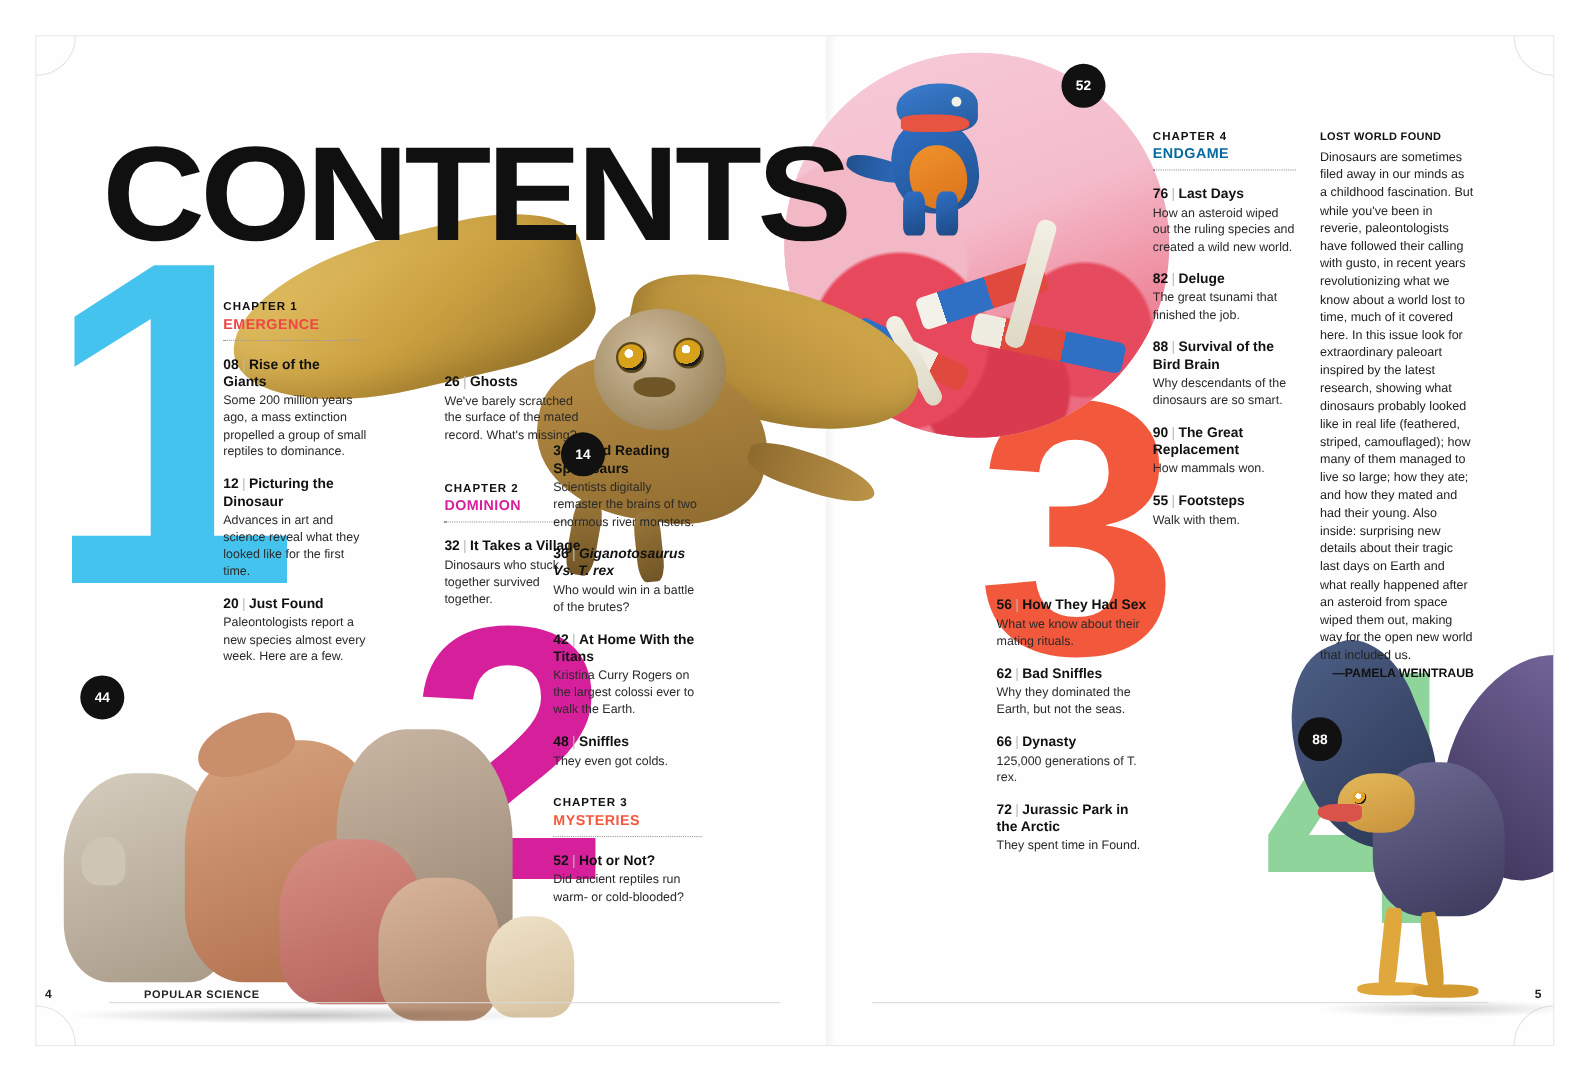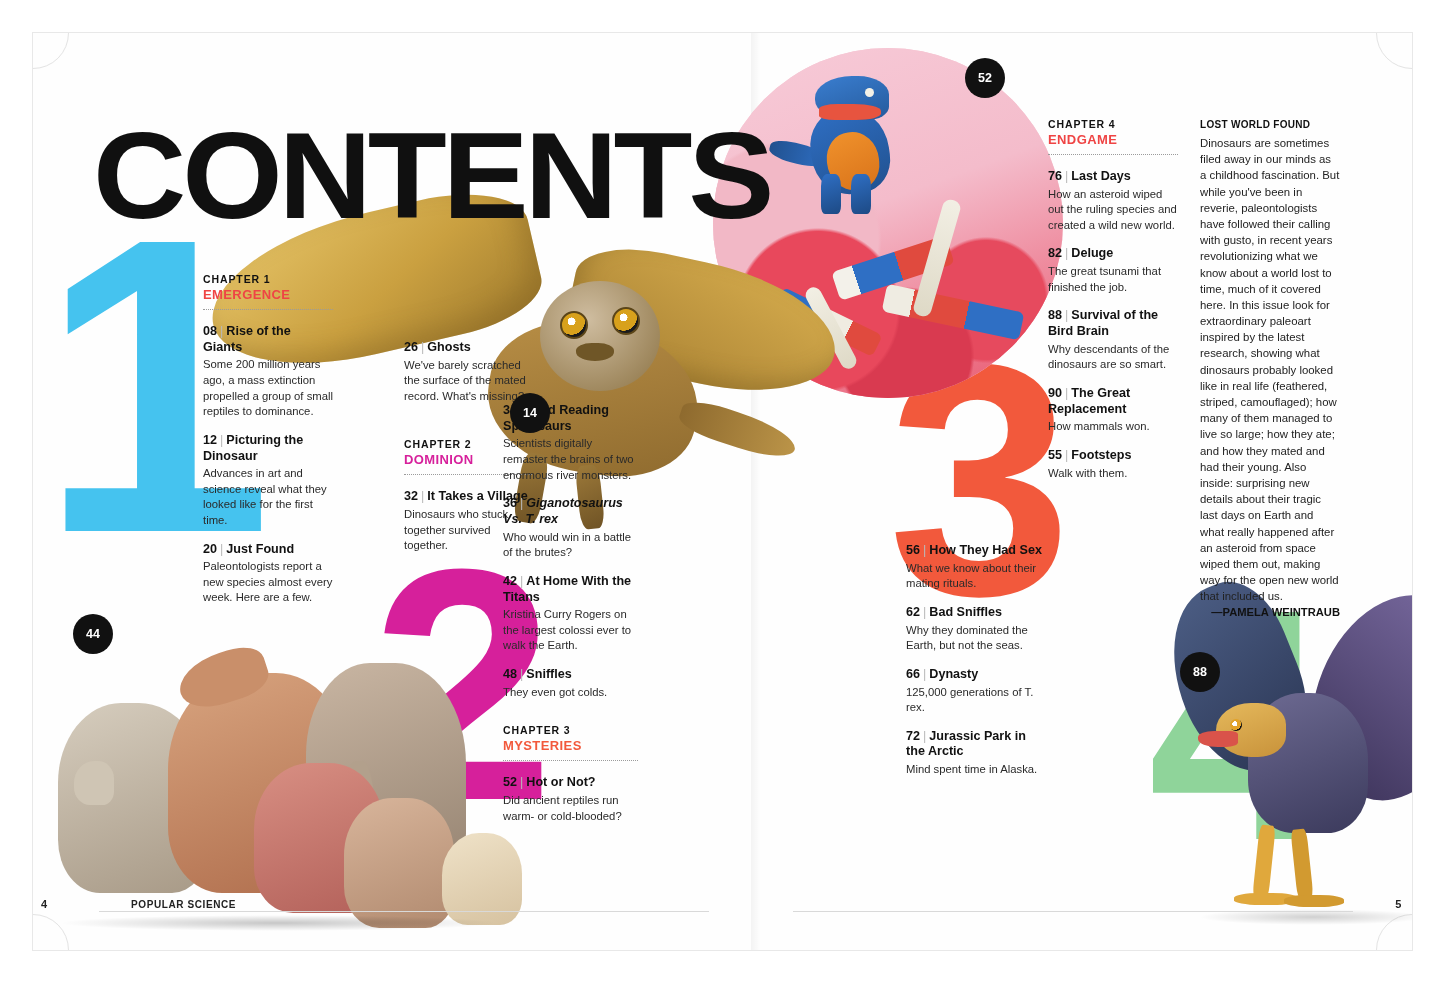--- a/index.html
+++ b/index.html
@@ -91,21 +91,21 @@
   .chapter-name {
     font-size: 13px;
     font-weight: 800;
     letter-spacing: 0.4px;
     text-transform: uppercase;
     margin-bottom: 7px;
   }
   .c-emergence { color: #ef4444; }
   .c-dominion  { color: #d6209b; }
   .c-mysteries { color: #f2593c; }
-  .c-endgame   { color: #ef4444; }
+  .c-endgame   { color: #0369a1; }
   .rule {
     border-top: 1px dotted #9b9b9b;
     margin: 0 0 9px 0;
     width: 100%;
   }
   .entry { margin-bottom: 13px; }
   .entry-head {
     font-size: 12.6px;
     font-weight: 700;
     color: #111;
@@ -465,21 +465,21 @@
       <div class="entry">
         <div class="entry-head"><span class="pg">62</span><span class="bar">|</span><span>Bad Sniffles</span></div>
         <div class="entry-desc">Why they dominated the Earth, but not the seas.</div>
       </div>
       <div class="entry">
         <div class="entry-head"><span class="pg">66</span><span class="bar">|</span><span>Dynasty</span></div>
         <div class="entry-desc">125,000 generations of T. rex.</div>
       </div>
       <div class="entry">
         <div class="entry-head"><span class="pg">72</span><span class="bar">|</span><span>Jurassic Park in the Arctic</span></div>
-        <div class="entry-desc">Mind spent time in Alaska.</div>
+        <div class="entry-desc">They spent time in Found.</div>
       </div>
     </div>
 
     <div class="col" style="left:1015px; top:85px; width:130px;">
       <div class="chapter-block">
         <div class="chapter-kicker">CHAPTER 4</div>
         <div class="chapter-name c-endgame">ENDGAME</div>
         <div class="rule"></div>
       </div>
       <div class="entry">

